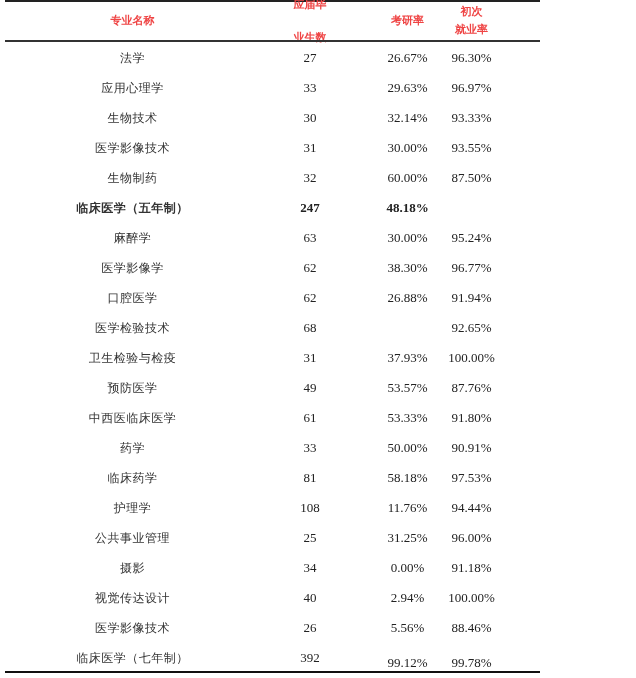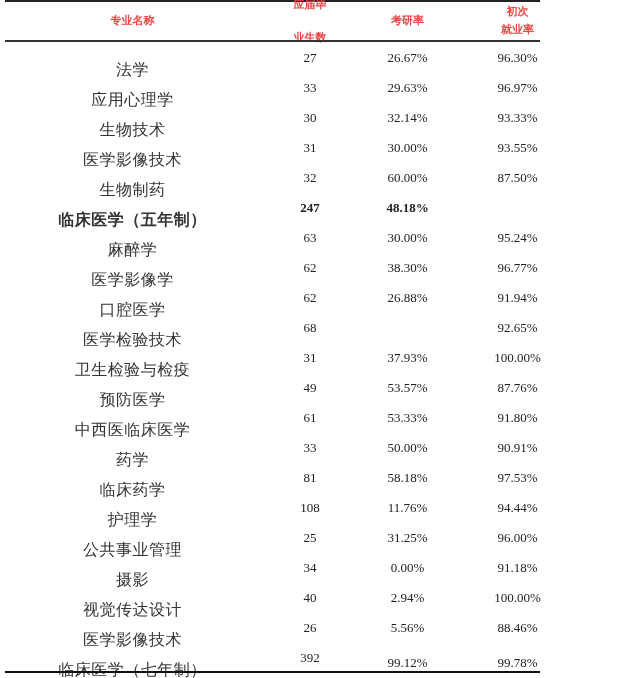--- a/index.html
+++ b/index.html
@@ -55,43 +55,42 @@
     display: flex;
     flex-direction: column;
     justify-content: center;
     align-items: center;
     text-align: center;
     line-height: 18px;
   }
   .c0 { left: 0; width: 255px; }
   .c1 { left: 255px; width: 100px; gap: 15px; }
   .c2 { left: 355px; width: 95px; }
-  .c3 { left: 470px; width: 85px; }
+  .c3 { left: 424px; width: 85px; }
 
   .row {
     position: absolute;
     left: 0;
     width: 535px;
     height: 30px;
     font-size: 12.5px;
   }
   .cell {
     position: absolute;
     top: 0;
     height: 30px;
     line-height: 30px;
     text-align: center;
     white-space: nowrap;
   }
   .name {
     font-family: "DejaVu Sans", "Liberation Sans", sans-serif;
-    font-size: 16px;
+    font-size: 12px;
     color: #333;
     letter-spacing: 0.5px;
-    margin-top: 12px;
   }
   .num {
     font-family: "Liberation Serif", "DejaVu Serif", serif;
     font-size: 13px;
     color: #222;
   }
 </style>
 </head>
 <body>
 

